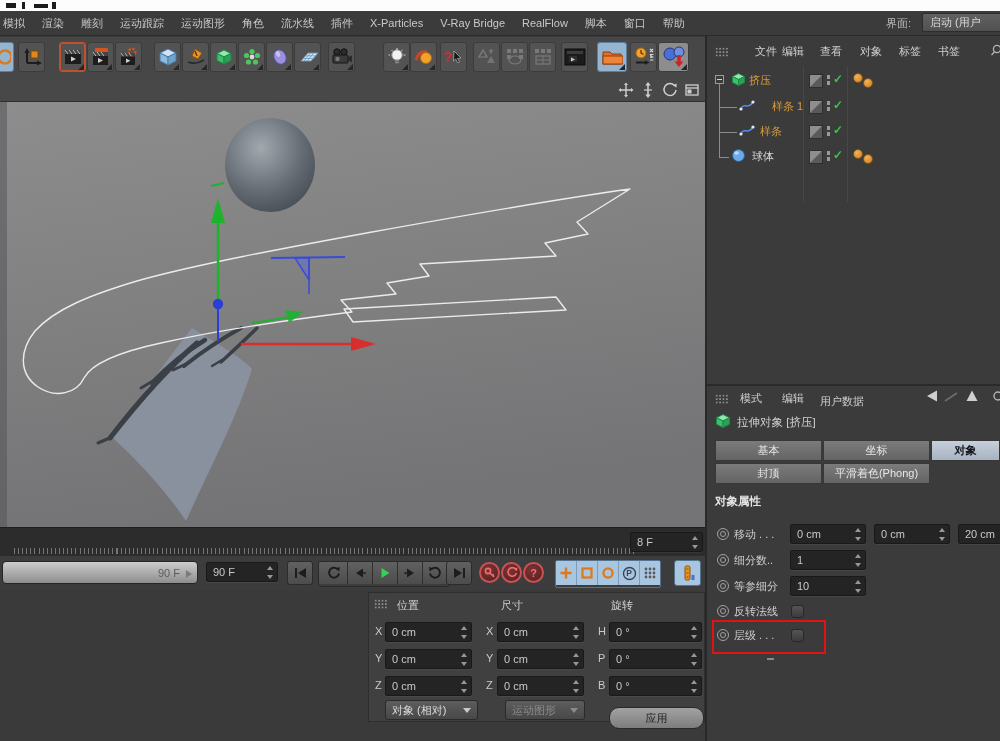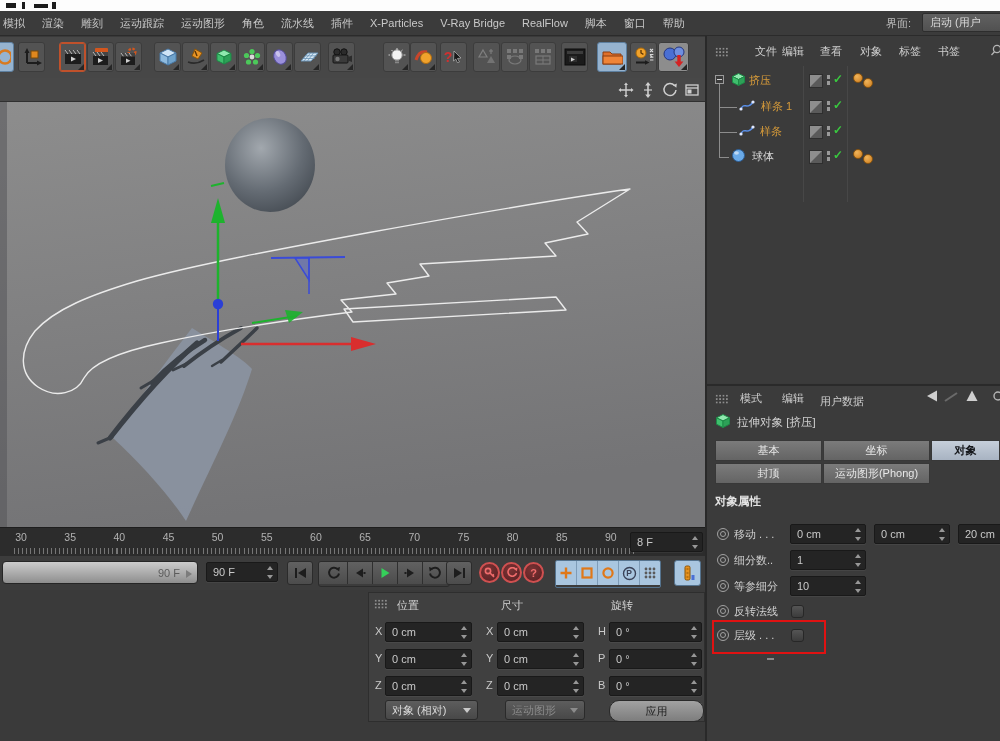--- a/index.html
+++ b/index.html
@@ -378,35 +378,20 @@
       <path d="M218,309 L218,341" stroke="#2b3fd6" stroke-width="2"></path>
       <circle cx="218" cy="304" r="5.2" fill="#2b3fd6"></circle>
       <path d="M241,344 L353,344" stroke="#d92e2e" stroke-width="2.5"></path>
       <polygon points="376,344 351,337 351,351" fill="#d92e2e"></polygon>
     </g>
 
     <ellipse cx="270" cy="165" rx="45" ry="47" fill="url(#sph)"></ellipse>
   </svg>
 
   <div class="abs ruler">
-    <div class="ticklabels">
-      <span>30</span>
-      <span>35</span>
-      <span>40</span>
-      <span>45</span>
-      <span>50</span>
-      <span>55</span>
-      <span>60</span>
-      <span>65</span>
-      <span>70</span>
-      <span>75</span>
-      <span>80</span>
-      <span>85</span>
-      <span>90</span>
-    </div>
     <div class="tickmarks"></div>
     <div class="field" style="left:630px;top:4px;width:73px;">
       <span>8 F</span>
       <span class="st"></span>
     </div>
   </div>
 
   <div class="abs transport">
     <div class="pslider">
       <span>90 F</span>
@@ -573,21 +558,21 @@
         <span>0 °</span>
         <span class="st"></span>
       </div>
 
     <div class="dd" style="left:16px;top:107px;width:93px;">
         <span>对象 (相对)</span>
       </div>
     <div class="dd dis" style="left:136px;top:107px;width:80px;">
         <span>运动图形</span>
       </div>
-    <div class="applyb" style="left:240px;top:107px;width:93px;text-align:right;">
+    <div class="applyb" style="left:240px;top:114px;width:93px;text-align:right;">
         <span>应用</span>
       </div>
   </div>
 
   <div class="abs vdiv"></div>
 
   <div class="panel" style="left:707px;top:36px;width:293px;height:347px;">
     <span class="grip" style="left:8px;top:11px;"></span>
     <span class="pm" style="left:48px;top:8px;">文件</span>
     <span class="pm" style="left:75px;top:8px;">编辑</span>
@@ -622,21 +607,21 @@
       <span class="tagdot" style="left:146px;top:4px;"></span>
       <span class="tagdot" style="left:156px;top:9px;"></span>
     </div>
 
     <div class="trow" style="top:59px;">
       <svg style="position:absolute;left:32px;top:3px;" width="16" height="15">
           <path d="M2,11 C5,3 8,13 14,4" fill="none" stroke="#5a8fe8" stroke-width="1.6"></path>
           <circle cx="2" cy="11" r="1.6" fill="#dfe8ff"></circle>
           <circle cx="14" cy="4" r="1.6" fill="#dfe8ff"></circle>
         </svg>
-      <span class="oname org" style="left:54px;">样条 1</span>
+      <span class="oname org" style="left:65px;">样条 1</span>
       <span class="laysq" style="left:102px;top:5px;"></span>
       <span class="vdots" style="left:119px;top:5px;"></span>
       <span class="chk" style="left:126px;top:3px;">✓</span>
     </div>
 
     <div class="trow" style="top:84px;">
       <svg style="position:absolute;left:32px;top:3px;" width="16" height="15">
           <path d="M2,11 C5,3 8,13 14,4" fill="none" stroke="#5a8fe8" stroke-width="1.6"></path>
           <circle cx="2" cy="11" r="1.6" fill="#dfe8ff"></circle>
           <circle cx="14" cy="4" r="1.6" fill="#dfe8ff"></circle>
@@ -700,21 +685,21 @@
     <div class="tab" style="left:116px;top:54px;width:107px;">
         <span>坐标</span>
       </div>
     <div class="tab sel" style="left:224px;top:54px;width:69px;">
         <span>对象</span>
       </div>
     <div class="tab" style="left:8px;top:77px;width:107px;">
         <span>封顶</span>
       </div>
     <div class="tab" style="left:116px;top:77px;width:107px;">
-        <span>运动图形(Phong)</span>
+        <span>平滑着色(Phong)</span>
       </div>
 
     <span class="sechead" style="left:8px;top:108px;">对象属性</span>
 
     <span class="dotc" style="left:10px;top:142px;"></span>
     <span class="pm" style="left:27px;top:141px;">移动 . . .</span>
     <div class="field" style="left:83px;top:138px;width:76px;">
         <span>0 cm</span>
         <span class="st"></span>
       </div>

